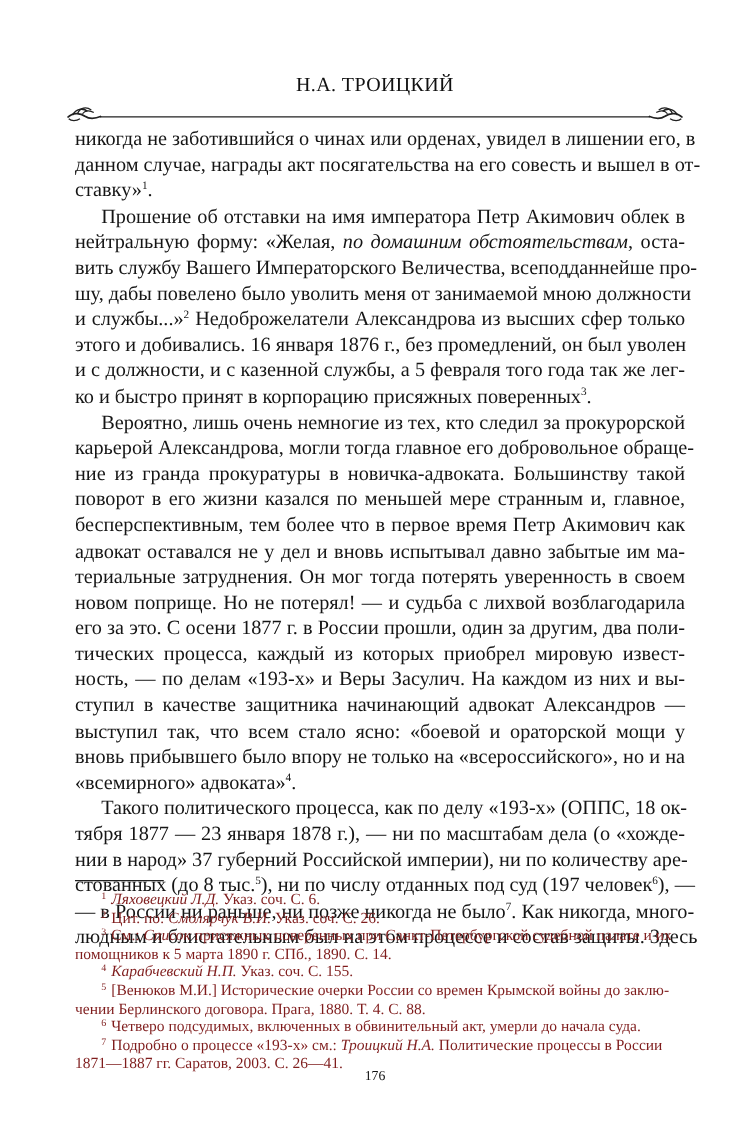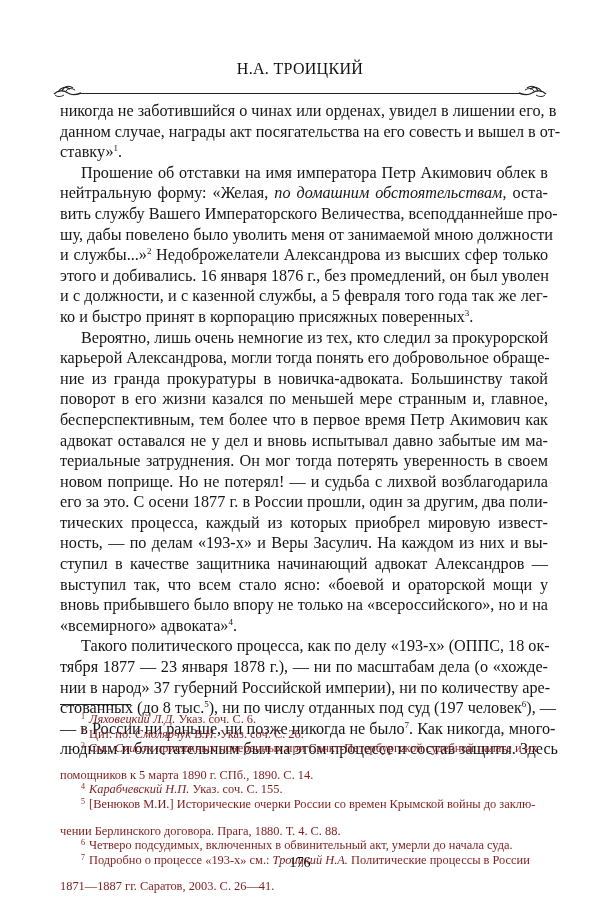--- a/index.html
+++ b/index.html
@@ -89,34 +89,34 @@
       font-family: "Liberation Serif", serif;
       font-size: 12.4px;
       line-height: 14.6px;
       color: #7f1d1d;
     }
     .footnotes .fn {
       display: block;
       white-space: nowrap;
     }
     .footnotes .fn.indent { padding-left: 21px; }
-    .footnotes .fn.cont { padding-left: 0; margin-top: 12px; }
+    .footnotes .fn.cont { padding-left: 0; }
     .footnotes .fn-num {
       font-size: 8px;
       vertical-align: 4px;
       line-height: 0;
       margin-right: 4px;
     }
     .page-number {
       position: absolute;
       left: 0; top: 855px;
       width: 600px;
       text-align: center;
       font-family: "Liberation Serif", serif;
-      font-size: 14px;
+      font-size: 11px;
       color: #111;
     }
   </style>
 </head>
 <body>
 
 <div class="page">
 
   <div class="running-head">Н.А. ТРОИЦКИЙ</div>
 
@@ -149,21 +149,21 @@
     <span class="line-block first-indent">Прошение об отставки на имя императора Петр Акимович облек в</span>
     <span class="line-block"><span>нейтральную форму: «Желая, </span><em>по домашним обстоятельствам</em><span>, оста-</span></span>
     <span class="line-block">вить службу Вашего Императорского Величества, всеподданнейше про-</span>
     <span class="line-block">шу, дабы повелено было уволить меня от занимаемой мною должности</span>
     <span class="line-block"><span>и службы...»</span><sup>2</sup><span> Недоброжелатели Александрова из высших сфер только</span></span>
     <span class="line-block">этого и добивались. 16 января 1876 г., без промедлений, он был уволен</span>
     <span class="line-block">и с должности, и с казенной службы, а 5 февраля того года так же лег-</span>
     <span class="line-block last"><span>ко и быстро принят в корпорацию присяжных поверенных</span><sup>3</sup><span>.</span></span>
 
     <span class="line-block first-indent">Вероятно, лишь очень немногие из тех, кто следил за прокурорской</span>
-    <span class="line-block">карьерой Александрова, могли тогда понять его добровольное обраще-</span>
+    <span class="line-block">карьерой Александрова, могли тогда главное его добровольное обраще-</span>
     <span class="line-block">ние из гранда прокуратуры в новичка-адвоката. Большинству такой</span>
     <span class="line-block">поворот в его жизни казался по меньшей мере странным и, главное,</span>
     <span class="line-block">бесперспективным, тем более что в первое время Петр Акимович как</span>
     <span class="line-block">адвокат оставался не у дел и вновь испытывал давно забытые им ма-</span>
     <span class="line-block">териальные затруднения. Он мог тогда потерять уверенность в своем</span>
     <span class="line-block">новом поприще. Но не потерял! — и судьба с лихвой возблагодарила</span>
     <span class="line-block">его за это. С осени 1877 г. в России прошли, один за другим, два поли-</span>
     <span class="line-block">тических процесса, каждый из которых приобрел мировую извест-</span>
     <span class="line-block">ность, — по делам «193-х» и Веры Засулич. На каждом из них и вы-</span>
     <span class="line-block">ступил в качестве защитника начинающий адвокат Александров —</span>

